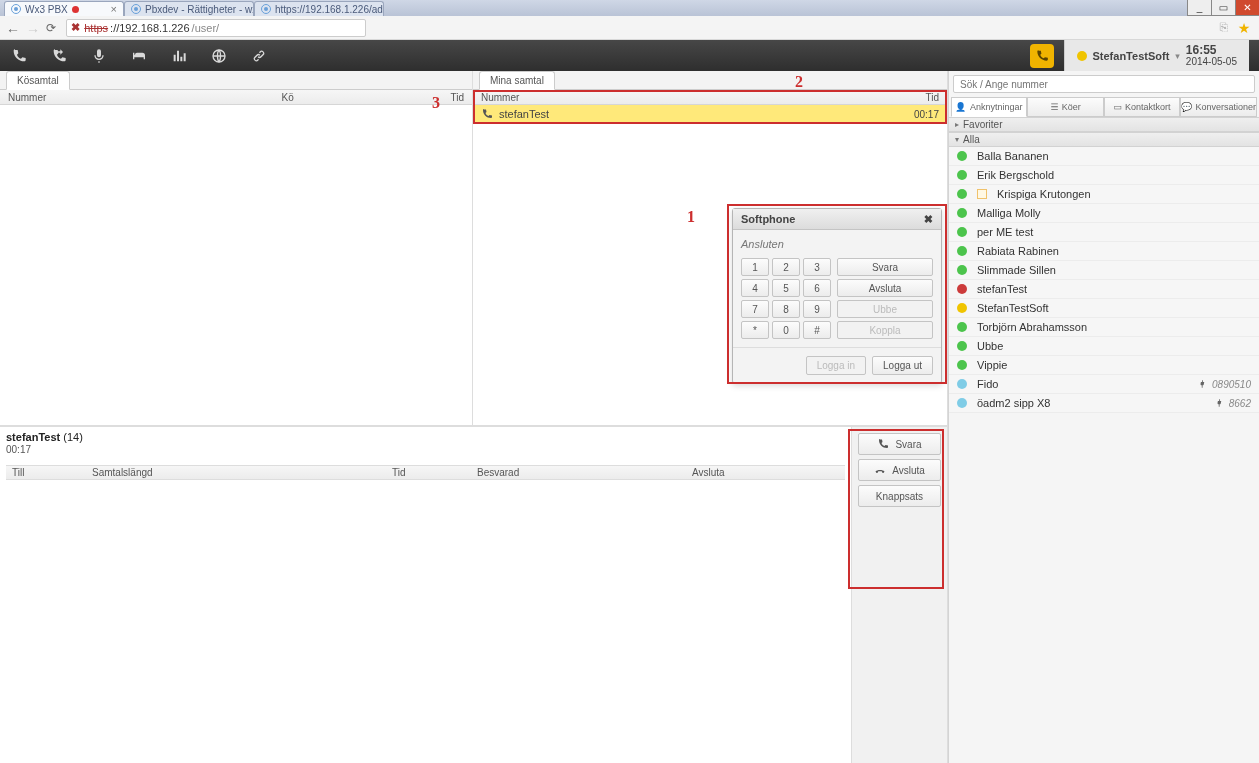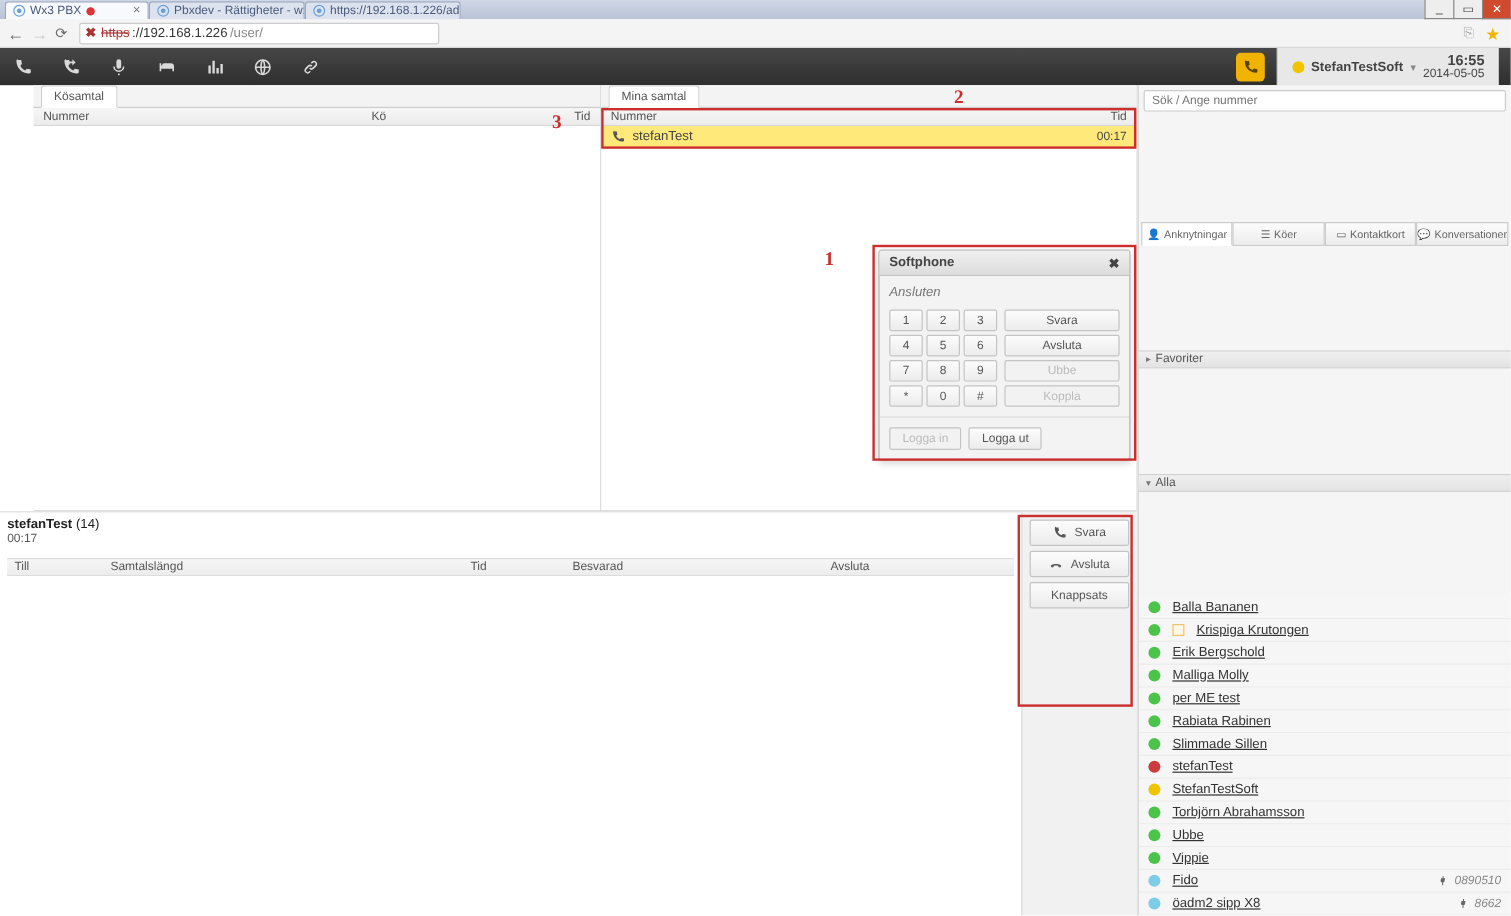--- a/index.html
+++ b/index.html
@@ -33,31 +33,31 @@
 .app-bar .tool { width:18px; height:18px; display:flex; align-items:center; justify-content:center; }
 .app-bar svg { fill: #d9d9d9; width:16px; height:16px; }
 .app-bar-right { margin-left:auto; display:flex; align-items:center; gap:10px; height:100%; }
 .ringing-icon { width:24px; height:24px; border-radius:4px; background:#f0b400; display:flex; align-items:center; justify-content:center; }
 .ringing-icon svg { fill:#5a4400; width:14px; height:14px;}
 .user-block { background:#e8e8e8; height:100%; padding:2px 12px; display:flex; align-items:center; gap:6px; border-left:1px solid #ccc; min-width:180px;}
 .presence-dot { width:10px; height:10px; border-radius:50%; display:inline-block; }
 .p-yellow{ background:#f0c400;} .p-green{background:#4cc44c;} .p-red{background:#cc3b3b;} .p-blue{background:#7fcce6;}
 .user-name { font-weight:bold; color:#444; font-size:11px;}
 .user-caret { color:#888; font-size:9px; margin-left:auto;}
-.clock { text-align:right; color:#444; font-size:10px; line-height:11px;}
+.clock { text-align:left; color:#444; font-size:10px; line-height:11px;}
 .clock .time { font-weight:bold; font-size:12px;}
 
 
 .app-body { position: relative; display: flex; height: calc(763px - 16px - 24px - 31px); }
 
 .left-area { flex: 0 0 948px; display:flex; flex-direction:column; border-right:1px solid #ddd; position:relative; height:100%;}
-.right-panel { flex: 1 1 auto; background:#f5f5f5; border-left:1px solid #d4d4d4; display:flex; flex-direction:column;justify-content:space-between; }
-
-
-.upper { display:flex; flex: 0 0 355px; padding-left: 28px; }
+.right-panel { flex: 1 1 auto; background:#f5f5f5; border-left:1px solid #d4d4d4; display:flex; flex-direction:column; }
+
+
+.upper { display:flex; flex: 0 0 355px; }
 .pane { position:relative; border-bottom:1px solid #ddd; }
 .pane-left { flex:0 0 473px; border-right:1px solid #ddd;}
 .pane-right { flex:1 1 auto; position:relative;}
 
 .pane-tab { position:relative; height:19px; margin-top:0; background:#f3f3f3; border-bottom:1px solid #ccc;}
 .pane-tab span { position:absolute; top:0; left:6px; height:19px; padding:3px 10px 0; background:#fff; border:1px solid #ccc; border-bottom:1px solid #fff; border-radius:3px 3px 0 0; font-size:10px; color:#555;}
 .col-head { height:15px; background:linear-gradient(#f6f6f6,#ececec); border-bottom:1px solid #d6d6d6; display:flex; padding:1px 8px; font-size:10px; color:#555;align-items:center;}
 .col-head .col { padding-top:1px;}
 
 .call-row { height:18px; background:#ffe97a; display:flex; align-items:center; padding:0 8px; gap:6px; font-size:11px; color:#444;}
@@ -73,21 +73,21 @@
 .softphone-head { height:21px; background:linear-gradient(#f0f0f0,#dcdcdc); border-bottom:1px solid #c4c4c4; display:flex; align-items:center; padding:0 8px; font-weight:bold; font-size:11px; color:#444;}
 .softphone-head .x { margin-left:auto; font-weight:bold; cursor:pointer;}
 .softphone-body { padding:8px;}
 .sp-status { font-style:italic; color:#777; font-size:11px; margin-bottom:8px;}
 .sp-grid { display:flex; gap:6px;}
 .keypad { display:grid; grid-template-columns: repeat(3, 28px); grid-auto-rows:18px; gap:3px;}
 .keypad button, .sp-actions button, .sp-bottom button { background:linear-gradient(#fcfcfc,#ececec); border:1px solid #c4c4c4; border-radius:2px; font-size:10px; color:#555; cursor:pointer;}
 .keypad button:disabled, .sp-actions button:disabled, .sp-bottom button:disabled { color:#bbb; background:#f2f2f2; cursor:default;}
 .sp-actions { display:flex; flex-direction:column; gap:3px; flex:1;}
 .sp-actions button { height:18px;}
-.sp-bottom { display:flex; gap:6px; padding:8px; border-top:1px solid #ddd;}
+.sp-bottom { display:flex; justify-content:flex-end; gap:6px; padding:8px; border-top:1px solid #ddd;}
 .sp-bottom button { padding:3px 10px; font-size:10px;}
 
 
 .lower { flex:1 1 auto; display:flex; background:#fff; border-top:1px solid #ddd; }
 .detail { flex:1 1 auto; padding:4px 6px 0; }
 .detail-head { font-size:11px; color:#222;}
 .detail-head b { font-weight:bold;}
 .detail-sub { font-size:10px; color:#555; margin-top:1px;}
 .detail-cols { margin-top:10px; height:15px; background:linear-gradient(#f6f6f6,#ececec); border-top:1px solid #ddd; border-bottom:1px solid #ddd; display:flex; padding:1px 6px; font-size:10px; color:#555;}
 .detail-cols .c { flex:0 0 auto;}
@@ -100,21 +100,21 @@
 .search-row { padding:4px; }
 .search-row input { width:100%; height:18px; border:1px solid #ccc; border-radius:2px; padding:2px 6px; font-size:10px; color:#888;}
 .rp-tabs { display:flex; gap:0; padding:0 2px;}
 .rp-tabs button { flex:1; height:20px; background:linear-gradient(#fcfcfc,#ececec); border:1px solid #ccc; font-size:9px; color:#666; display:flex; align-items:center; justify-content:center; gap:3px; cursor:pointer;}
 .rp-tabs button.active { background:#fff; border-bottom-color:#fff;}
 .rp-tabs button .ic { font-size:9px;}
 .section-head { height:15px; background:linear-gradient(#efefef,#e3e3e3); border-top:1px solid #d2d2d2; border-bottom:1px solid #d2d2d2; padding:1px 6px; font-size:10px; color:#555; display:flex; align-items:center; gap:4px;}
 .section-head .tri { font-size:8px; color:#777;}
 .contact-list { overflow-y:auto;}
 .contact-row { height:19px; display:flex; align-items:center; padding:0 8px; gap:10px; font-size:11px; color:#333; background:#f6f6f6; border-bottom:1px solid #ececec;}
-.contact-row .name { flex:1 1 auto;text-decoration:underline; }
+.contact-row .name { flex:1 1 auto; }
 .contact-row .badge-ic { width:10px; height:10px; border:1px solid #f0c26b; background:#fff8e4;}
 .contact-row .right { margin-left:auto; display:flex; align-items:center; gap:4px; font-size:10px; color:#888; font-style:italic;}
 .plug-icon { width:10px; height:10px; }
 .plug-icon svg{ width:10px; height:10px; fill:#666;}
 
 </style>
 </head>
 <body>
 
 <div class="tab-strip">
@@ -320,26 +320,26 @@
         <span class="tri">▾</span>
         <span>Alla</span>
       </div>
     <div class="contact-list" id="contact-list">
         <div class="contact-row">
           <span class="presence-dot p-green"></span>
           <span class="name">Balla Bananen</span>
         </div>
         <div class="contact-row">
           <span class="presence-dot p-green"></span>
+          <span class="name">Erik Bergschold</span>
+        </div>
+        <div class="contact-row">
+          <span class="presence-dot p-green"></span>
           <span class="badge-ic"></span>
           <span class="name">Krispiga Krutongen</span>
-        </div>
-        <div class="contact-row">
-          <span class="presence-dot p-green"></span>
-          <span class="name">Erik Bergschold</span>
         </div>
         <div class="contact-row">
           <span class="presence-dot p-green"></span>
           <span class="name">Malliga Molly</span>
         </div>
         <div class="contact-row">
           <span class="presence-dot p-green"></span>
           <span class="name">per ME test</span>
         </div>
         <div class="contact-row">

